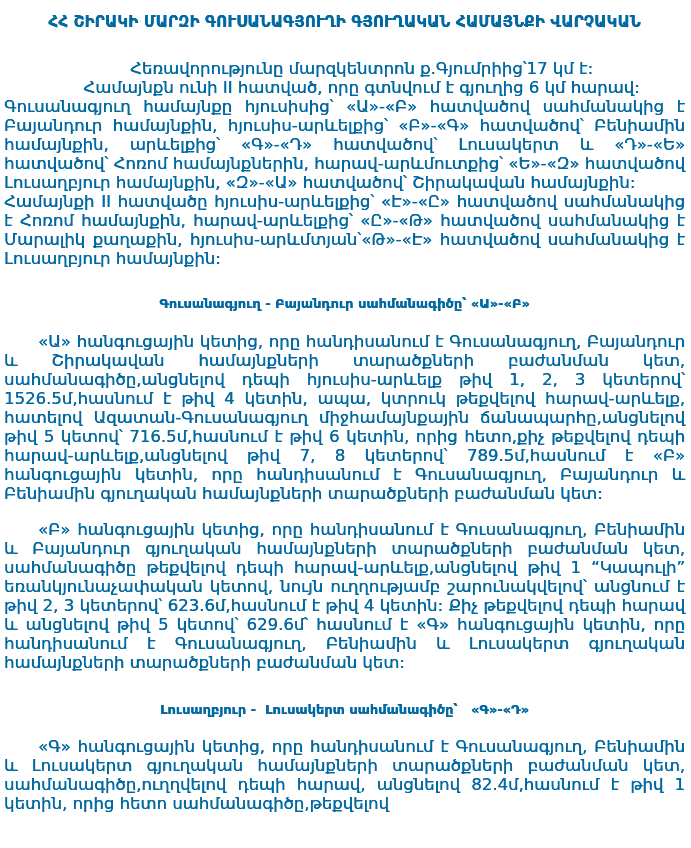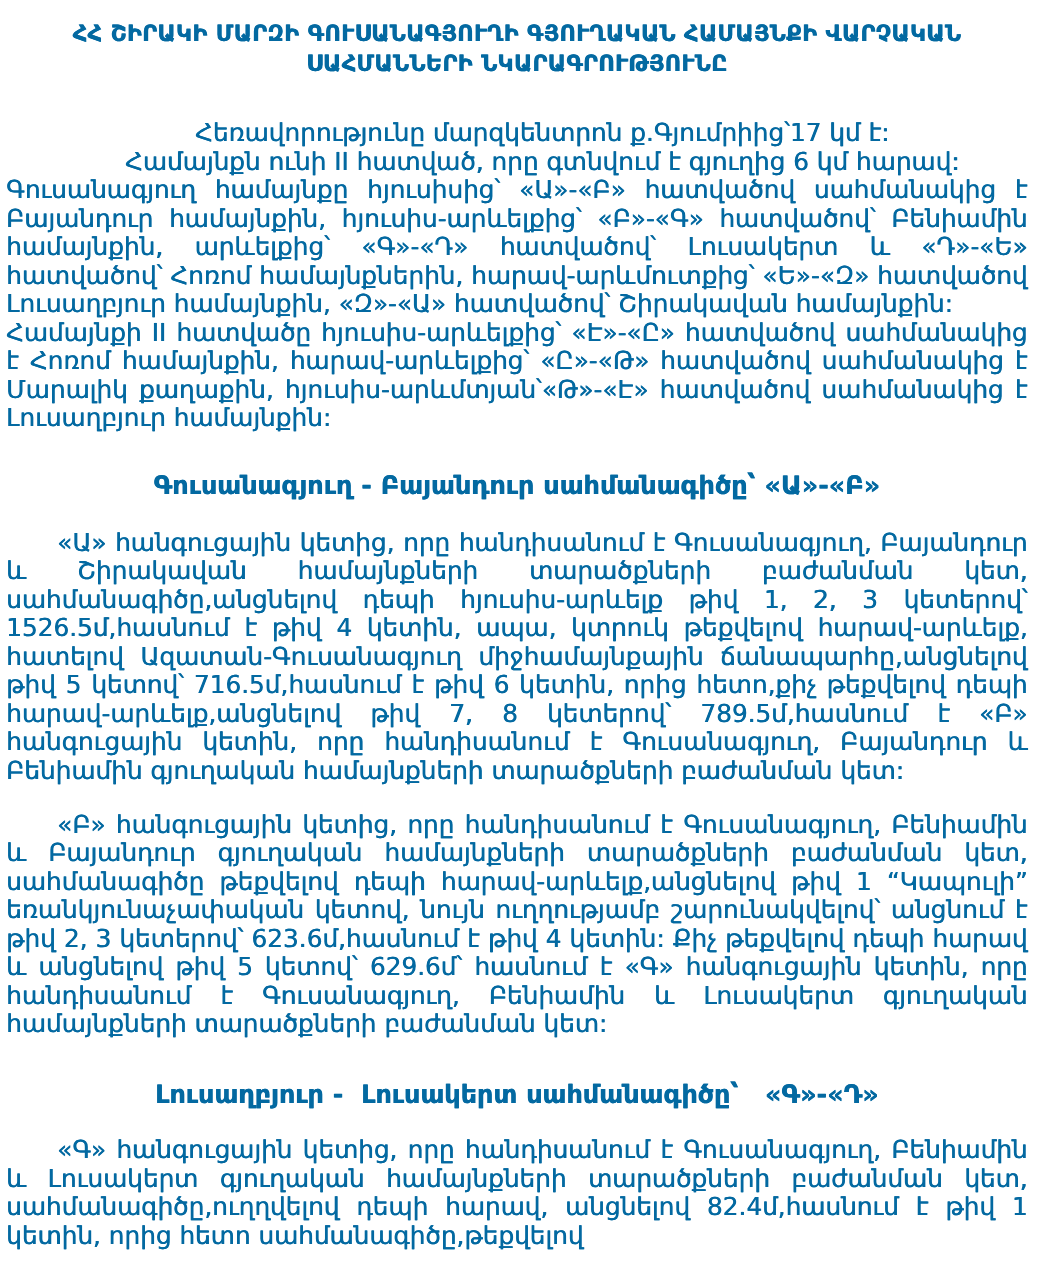--- a/index.html
+++ b/index.html
@@ -43,39 +43,38 @@
   }
   .para {
     margin: 0;
     text-align: justify;
   }
   .para.indent { text-indent: 34px; }
   .heading {
     margin: 0;
     text-align: center;
     font-weight: bold;
-    font-size: 17px;
+    font-size: 13px;
     line-height: 20px;
     white-space: pre-wrap;
   }
   .gap-h1 { margin-top: 26px; }
   .gap-p1 { margin-top: 18px; }
   .gap-h2 { margin-top: 24px; }
   .gap-p2 { margin-top: 17px; }
   .gap-h3 { margin-top: 28px; }
   .gap-p3 { margin-top: 17px; }
 </style>
 </head>
 <body>
 
 <div class="page">
 
   <div class="title">
     <div>ՀՀ ՇԻՐԱԿԻ ՄԱՐԶԻ ԳՈՒՍԱՆԱԳՅՈՒՂԻ ԳՅՈՒՂԱԿԱՆ ՀԱՄԱՅՆՔԻ ՎԱՐՉԱԿԱՆ</div>
-    <div>ՍԱՀՄԱՆՆԵՐԻ ՆԿԱՐԱԳՐՈՒԹՅՈՒՆԸ</div>
   </div>
 
   <div class="intro-block">
     <p class="line">Հեռավորությունը մարզկենտրոն ք.Գյումրիից՝17 կմ է:</p>
     <p class="line">Համայնքն ունի  II հատված, որը գտնվում է գյուղից  6 կմ հարավ:</p>
     <p class="para">Գուսանագյուղ համայնքը հյուսիսից՝ «Ա»-«Բ» հատվածով սահմանակից է Բայանդուր համայնքին, հյուսիս-արևելքից՝ «Բ»-«Գ» հատվածով՝ Բենիամին համայնքին, արևելքից՝ «Գ»-«Դ» հատվածով՝ Լուսակերտ և «Դ»-«Ե» հատվածով՝ Հոռոմ համայնքներին, հարավ-արևմուտքից՝ «Ե»-«Զ» հատվածով Լուսաղբյուր համայնքին, «Զ»-«Ա» հատվածով՝ Շիրակավան համայնքին:</p>
     <p class="para">Համայնքի II հատվածը հյուսիս-արևելքից՝ «Է»-«Ը» հատվածով սահմանակից է Հոռոմ համայնքին, հարավ-արևելքից՝ «Ը»-«Թ» հատվածով սահմանակից է Մարալիկ քաղաքին, հյուսիս-արևմտյան՝«Թ»-«Է» հատվածով սահմանակից է Լուսաղբյուր համայնքին:</p>
   </div>
 
   <h2 class="heading gap-h1">Գուսանագյուղ - Բայանդուր սահմանագիծը՝ «Ա»-«Բ»</h2>

